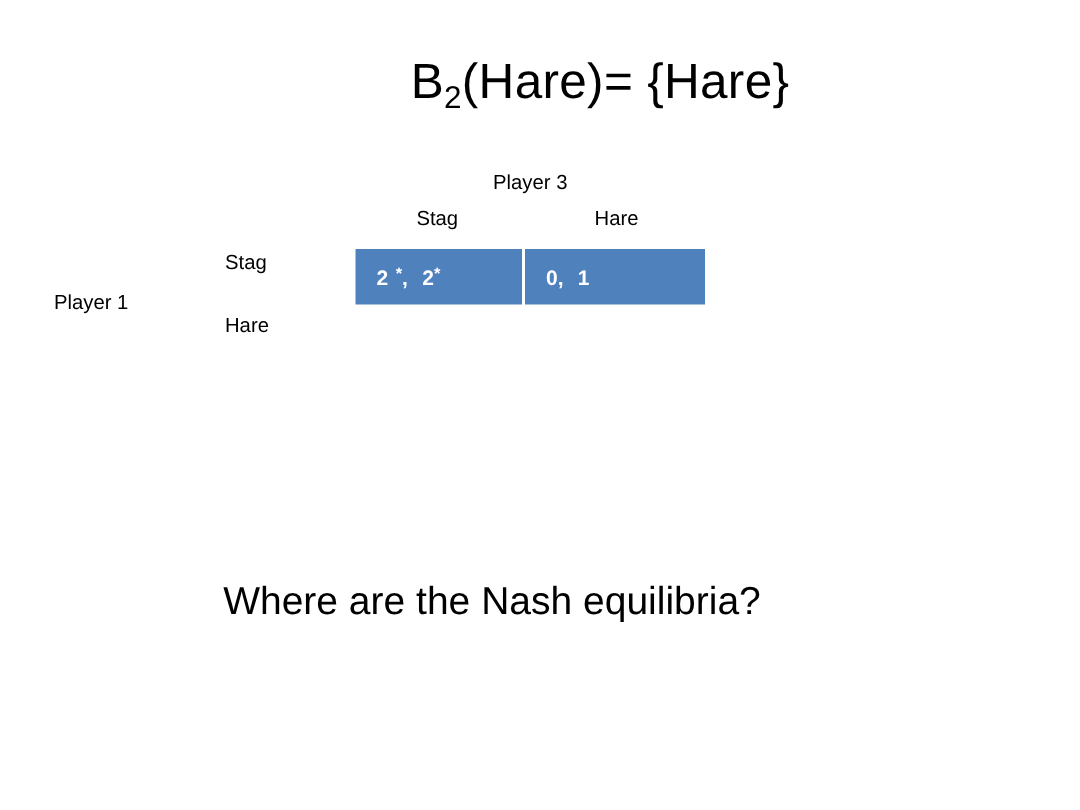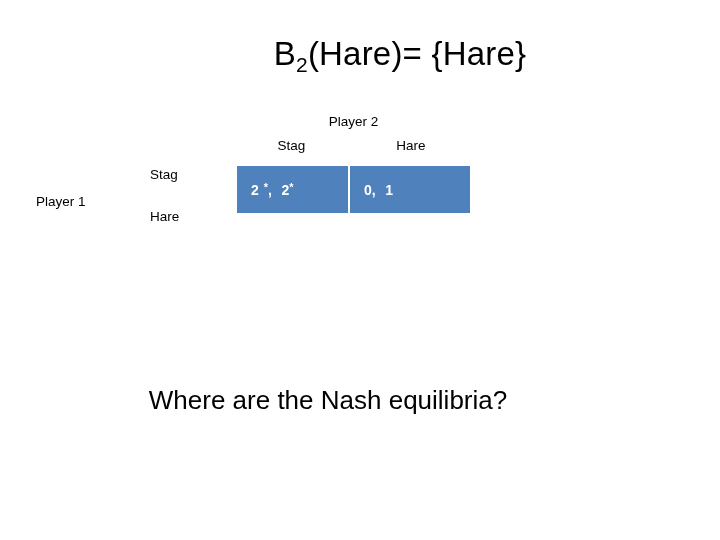--- a/index.html
+++ b/index.html
@@ -85,21 +85,21 @@
   #payoff-table {
     position: absolute;
     left: 235px;
     top: 165px;
     width: 237px;
     border-collapse: separate;
     border-spacing: 2px 1px;
     table-layout: fixed;
   }
   #payoff-table td {
-    height: 47px;
+    height: 37px;
     padding: 0 0 0 14px;
     font-size: 14px;
     font-weight: bold;
     vertical-align: middle;
     white-space: nowrap;
   }
   #payoff-table col.c0 { width: 111px; }
   #payoff-table col.c1 { width: 120px; }
 
   tr.row-blue td {
@@ -140,21 +140,21 @@
 </style>
 </head>
 <body>
 
 <div id="slide-title">
   <span>B</span><span class="sub">2</span><span>(Hare)= {Hare}</span>
 </div>
 
 <div id="matrix-block">
 
-  <div class="p2-label">Player 2</div>
+  <div class="p2-label">Player 3</div>
 
   <div class="col-head c0">Stag</div>
   <div class="col-head c1">Hare</div>
 
   <div class="p1-label">Player 1</div>
 
   <div class="row-head r0">Stag</div>
   <div class="row-head r1">Hare</div>
 
   <table id="payoff-table">

